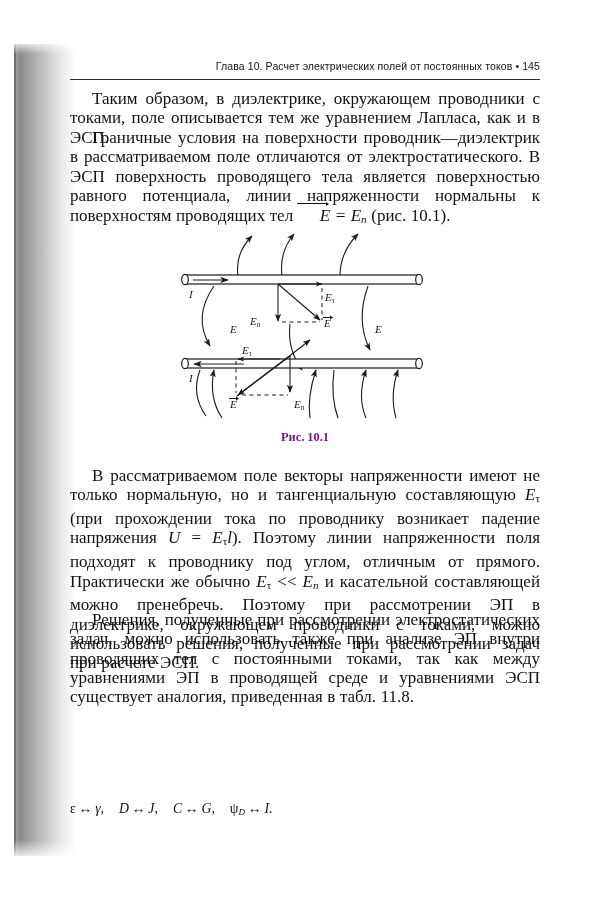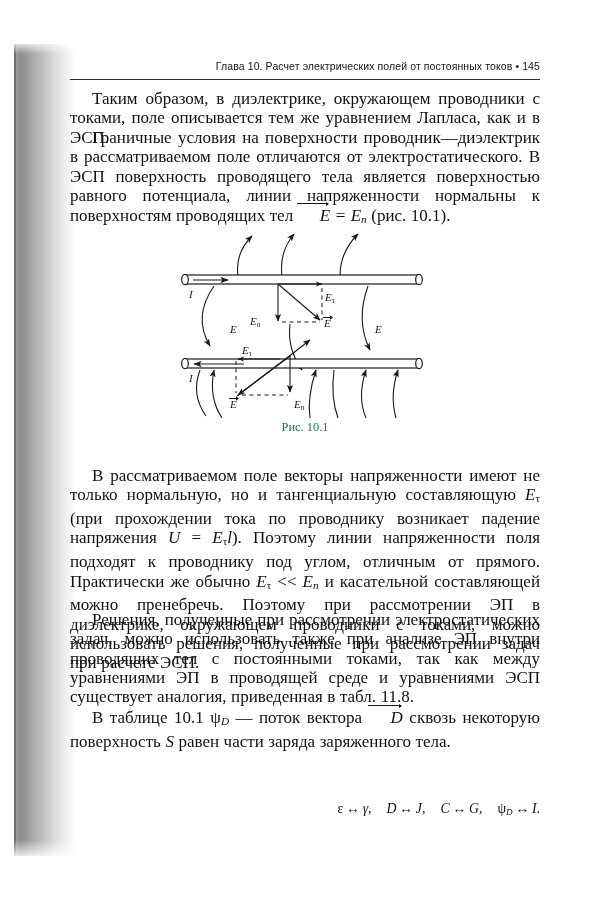--- a/index.html
+++ b/index.html
@@ -141,35 +141,35 @@
   #figure {
     position: absolute;
     left: 170px;
     top: 228px;
     width: 272px;
     height: 195px;
   }
   #fig-caption {
     position: absolute;
     left: 70px;
-    top: 420px;
+    top: 430px;
     width: 470px;
     text-align: center;
     font-size: 12.4px;
-    font-weight: normal;
-    color: #15803d;
+    font-weight: bold;
+    color: #701a75;
   }
 
   
   #formula {
     position: absolute;
     left: 70px;
     top: 801px;
     width: 470px;
-    text-align: right;
+    text-align: left;
     font-size: 13.8px;
     color: #111111;
   }
   #formula .gap { display: inline-block; width: 15px; }
 </style>
 </head>
 <body>
 
 <div id="page">
 
@@ -288,22 +288,19 @@
   <div id="fig-caption">Рис. 10.1</div>
 
   <div class="col" style="top:466px;">
     <p class="body"><span>В рассматриваемом поле векторы напряженности имеют не только нормальную, но и тангенциальную составляющую </span><span class="nw mi">E<sub class="sbu">τ</sub></span><span> (при прохождении тока по проводнику возникает падение напряжения </span><span class="nw mi">U<span class="mup"> = </span>E<sub class="sbu">τ</sub>l</span><span>). Поэтому линии напряженности поля подходят к проводнику под углом, отличным от прямого. Практически же обычно </span><span class="nw mi">E<sub class="sbu">τ</sub><span class="mup"> &lt;&lt; </span>E<sub class="sb">n</sub></span><span> и касательной составляющей можно пренебречь. Поэтому при рассмотрении ЭП в диэлектрике, окружающем проводники с токами, можно использовать решения, полученные при рассмотрении задач при расчете ЭСП.</span></p>
   </div>
 
   <div class="col" style="top:610px;">
     <p class="body">Решения, полученные при рассмотрении электростатических задач, можно использовать также при анализе ЭП внутри проводящих тел с постоянными токами, так как между уравнениями ЭП в проводящей среде и уравнениями ЭСП существует аналогия, приведенная в табл. 11.8.</p>
   </div>
 
-  <div class="col" style="top:707px;">
-    <p class="body"><span>В таблице 10.1 </span><span class="nw mi"><span class="mup">ψ</span><sub class="sb">D</sub></span><span> — поток вектора </span><span class="nw"><span class="vec">D</span></span><span> сквозь некоторую поверхность </span><span class="mi">S</span><span> равен части заряда заряженного тела.</span></p>
-  </div>
 
 
   <div id="formula">
     <span class="nw"><span>ε</span> <span>↔</span> <span class="mi">γ</span><span>,</span></span><span class="gap"></span><span class="nw"><span class="mi">D</span> <span>↔</span> <span class="mi">J</span><span>,</span></span><span class="gap"></span><span class="nw"><span class="mi">C</span> <span>↔</span> <span class="mi">G</span><span>,</span></span><span class="gap"></span><span class="nw"><span>ψ<sub class="sb">D</sub></span> <span>↔</span> <span class="mi">I</span><span>.</span></span>
   </div>
 
 </div>
 
 </body></html>

